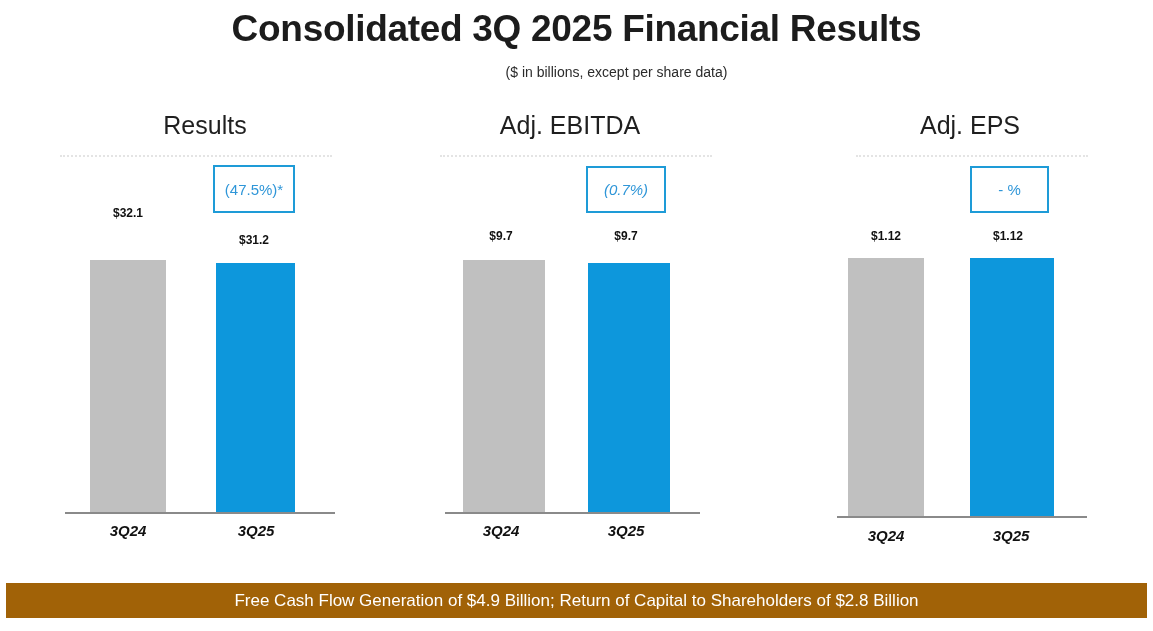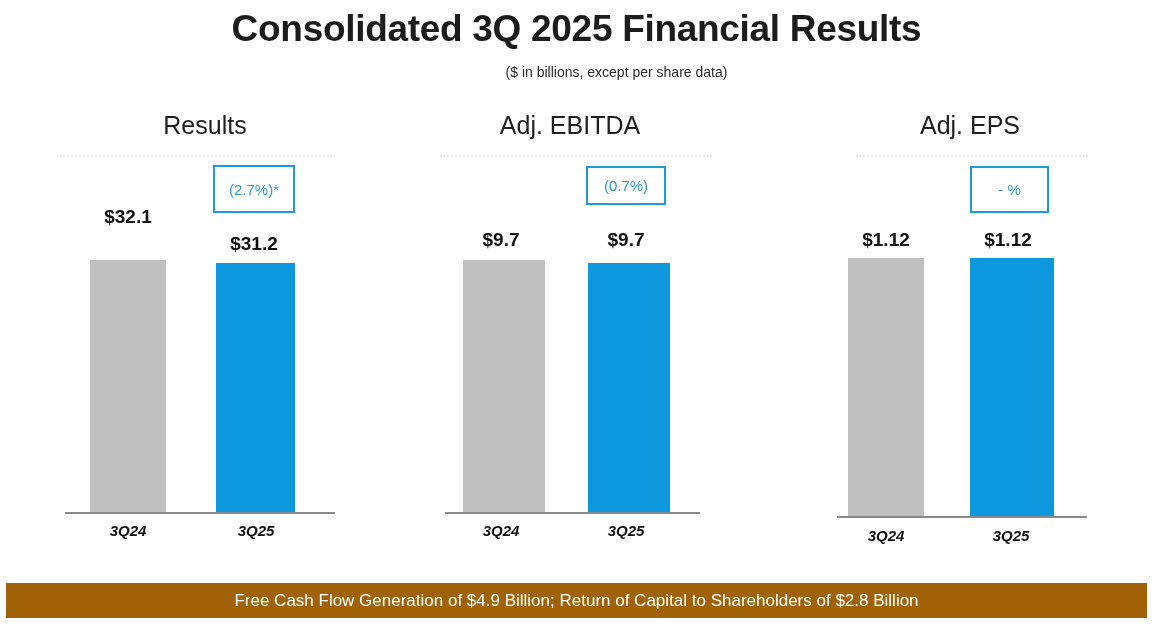--- a/index.html
+++ b/index.html
@@ -90,21 +90,21 @@
   }
   .bar {
     position: absolute;
   }
   .bar.prior  { background: #c0c0c0; }
   .bar.current{ background: #0d97dc; }
 
   .bar-value {
     position: absolute;
     text-align: center;
-    font-size: 19px;
+    font-size: 12px;
     font-weight: bold;
     color: #111111;
     white-space: nowrap;
   }
   .cat-label {
     position: absolute;
     text-align: center;
     font-size: 15px;
     font-weight: bold;
     color: #111111;
@@ -146,21 +146,21 @@
 
   <div class="slide-title">Consolidated 3Q 2025 Financial Results</div>
   <div class="slide-subtitle">($ in billions, except per share data)</div>
 
   <div class="panel" style="left:20px; width:370px;">
 
     <div class="panel-title">Results</div>
 
     <div class="panel-rule" style="left:40px; width:272px;"></div>
 
-    <div class="delta-badge" style="left:193px; top:60px; width:82px; height:48px;">(2.7%)*</div>
+    <div class="delta-badge" style="left:193px; top:60px; width:82px; height:48px;">(47.5%)*</div>
 
     <div class="plot" style="top:0; height:455px;">
 
       <div class="axis-line" style="left:45px; top:407px; width:270px;"></div>
 
       <div class="bar-value" style="left:64px; top:101px; width:88px;">$32.1</div>
       <div class="bar prior" style="left:70px; top:155px; width:76px; height:252px;"></div>
 
       <div class="bar-value" style="left:190px; top:128px; width:88px;">$31.2</div>
       <div class="bar current" style="left:196px; top:158px; width:79px; height:249px;"></div>
@@ -170,21 +170,21 @@
     </div>
 
   </div>
 
   <div class="panel" style="left:400px; width:340px;">
 
     <div class="panel-title">Adj. EBITDA</div>
 
     <div class="panel-rule" style="left:40px; width:272px;"></div>
 
-    <div class="delta-badge" style="left:186px; top:61px; width:80px; height:39px;">(0.7%)</div>
+    <div class="delta-badge" style="left:186px; top:61px; width:80px; height:47px;font-style:italic;">(0.7%)</div>
 
     <div class="plot" style="top:0; height:455px;">
 
       <div class="axis-line" style="left:45px; top:407px; width:255px;"></div>
 
       <div class="bar-value" style="left:58px; top:124px; width:86px;">$9.7</div>
       <div class="bar prior" style="left:63px; top:155px; width:82px; height:252px;"></div>
 
       <div class="bar-value" style="left:183px; top:124px; width:86px;">$9.7</div>
       <div class="bar current" style="left:188px; top:158px; width:82px; height:249px;"></div>

